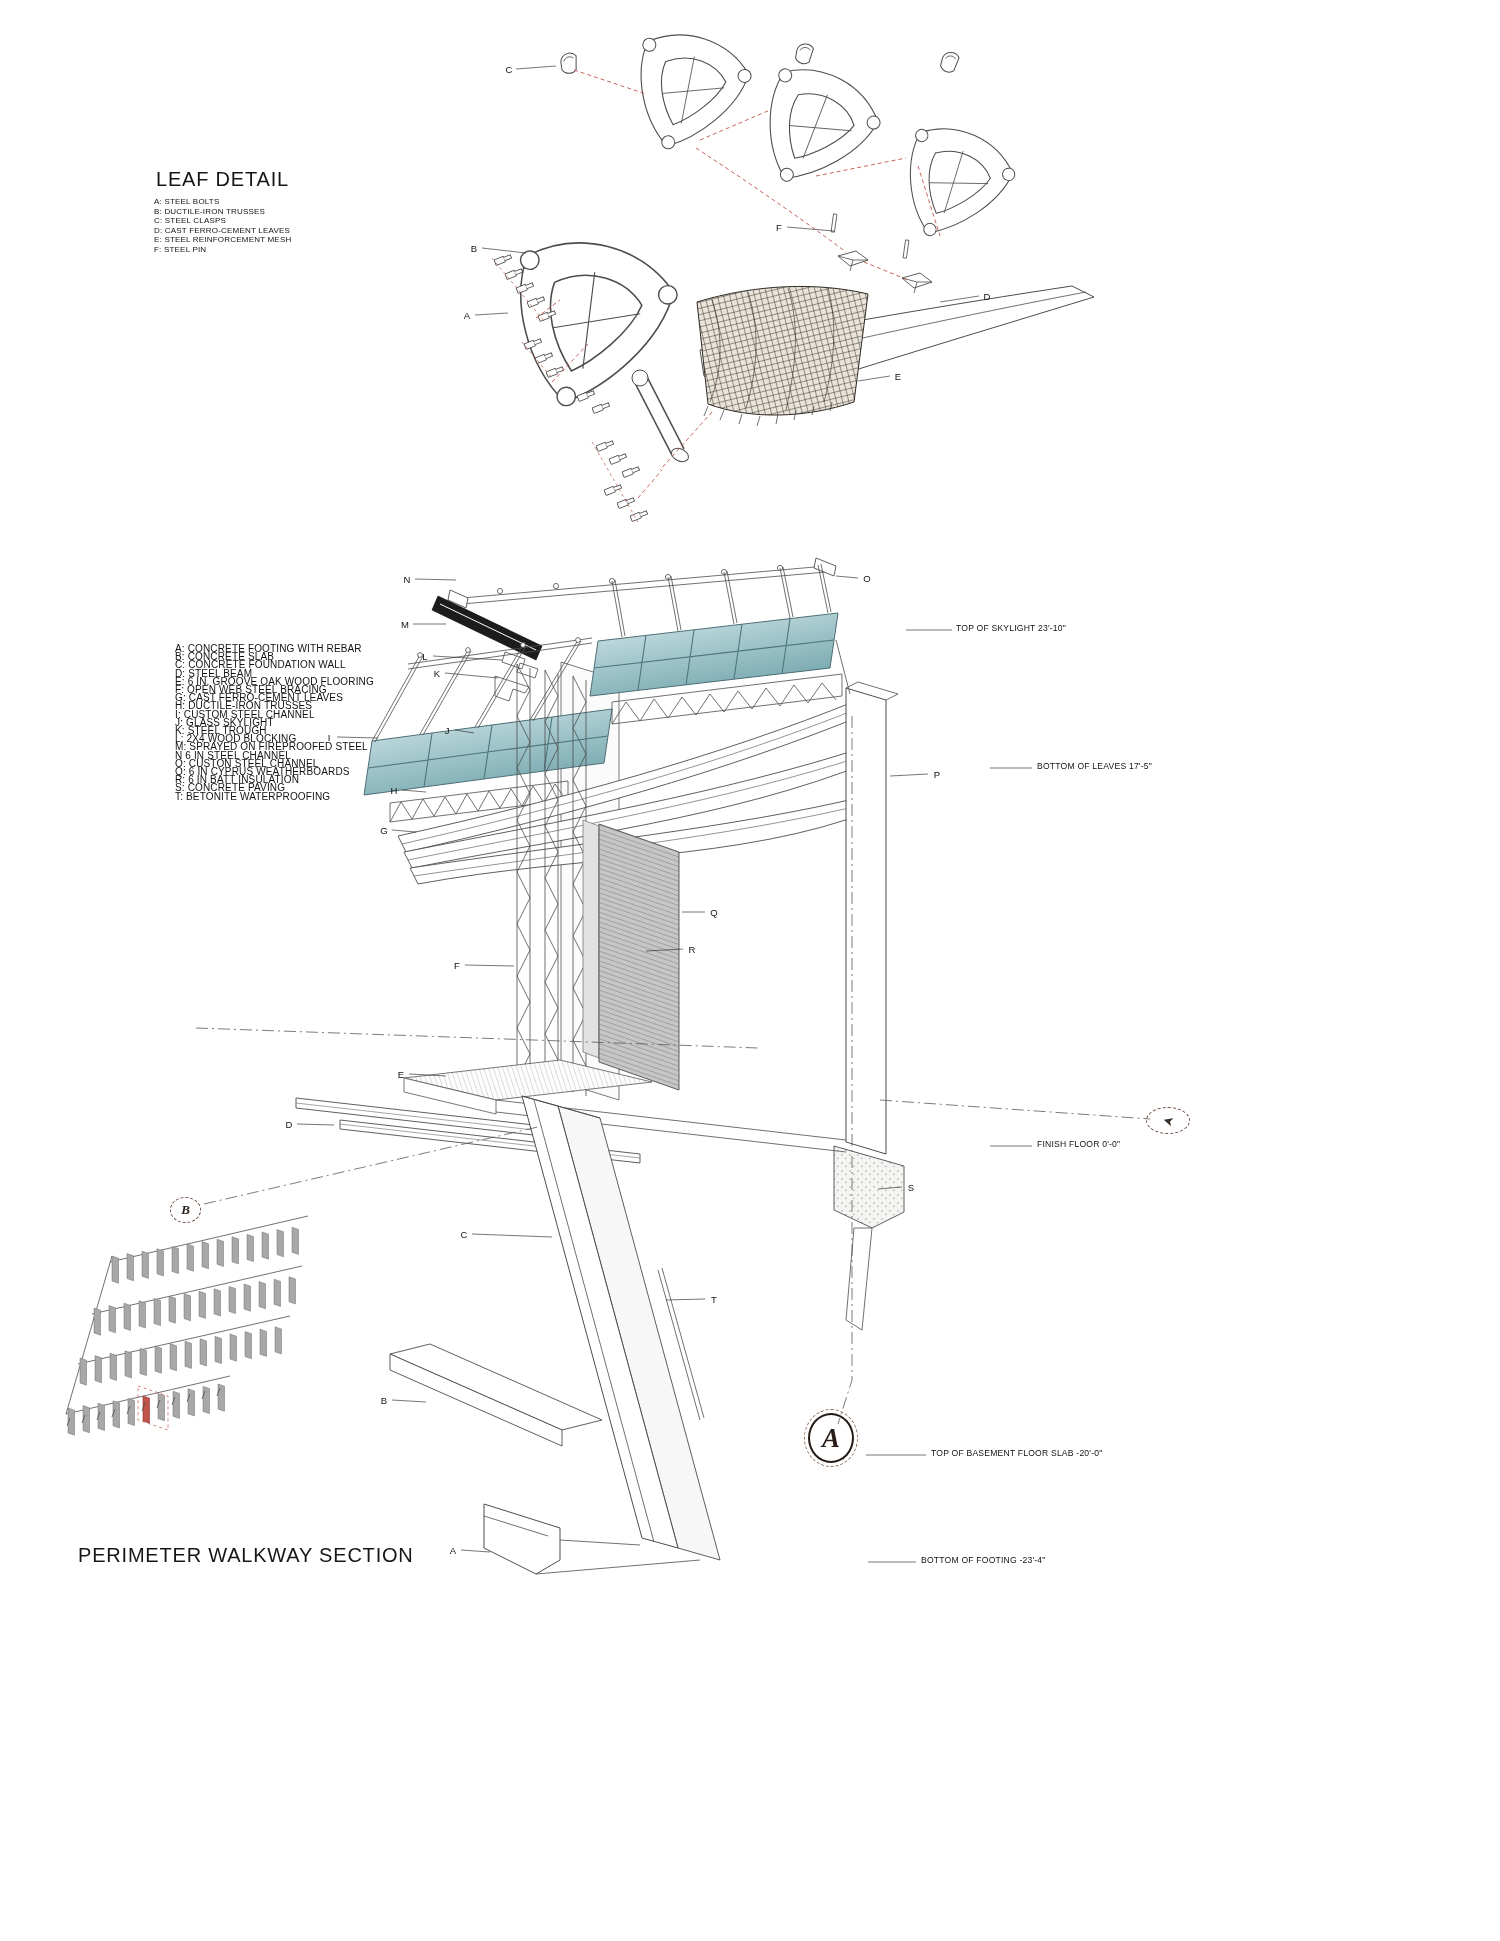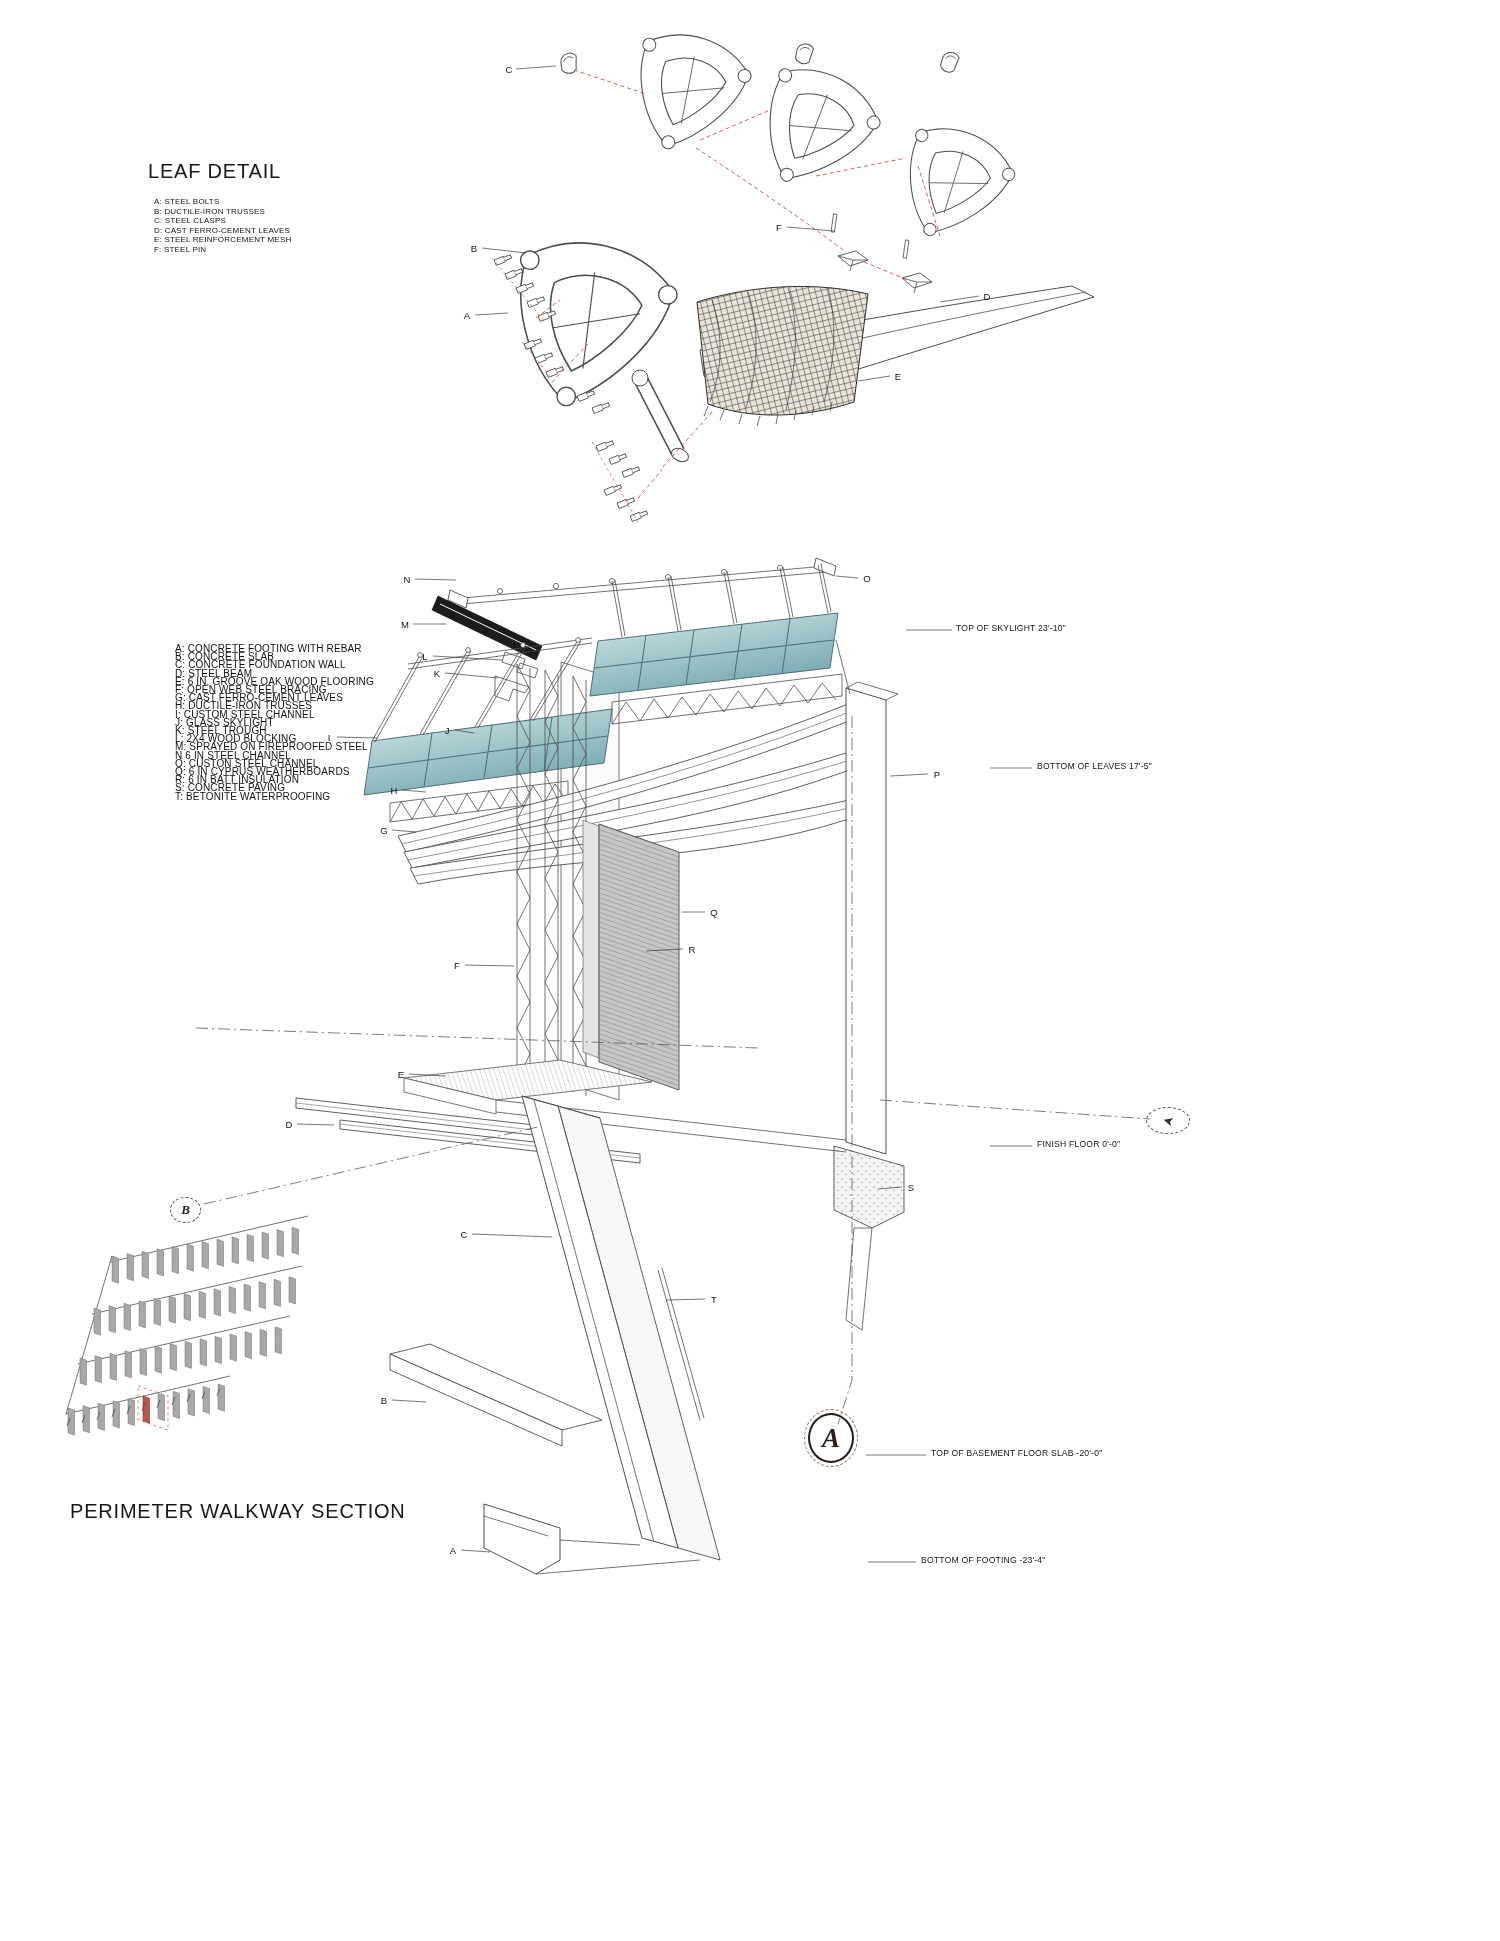--- a/index.html
+++ b/index.html
@@ -5,23 +5,23 @@
   *{box-sizing:border-box}
   html,body{margin:0;padding:0}
   body{width:1500px;height:1941px;position:relative;background:#ffffff;
        font-family:"Liberation Sans", sans-serif;color:#1d1d1d;overflow:hidden}
   .art{position:absolute;left:0;top:0;width:1500px;height:1941px}
   .ln{stroke:#4d4d4d;stroke-width:.8;fill:none}
   .lead{stroke:#2b2b2b;stroke-width:.65;fill:none}
   .dash{stroke:#5a5a5a;stroke-width:.8;fill:none;stroke-dasharray:12 4 2 4}
   .red{stroke:#c0534a;stroke-width:.9;fill:none;stroke-dasharray:4 3}
   .redthin{stroke:#c0534a;stroke-width:.7;fill:none;stroke-dasharray:3 3}
-  .title{position:absolute;margin:8px;font-size:20px;font-weight:400;letter-spacing:.8px;color:#161616;white-space:nowrap}
+  .title{position:absolute;margin:16px;font-size:20px;font-weight:400;letter-spacing:.8px;color:#161616;white-space:nowrap}
   .leaf-title{left:140px;top:152px}
-  .section-title{left:62px;top:1492px}
+  .section-title{left:62px;top:1528px}
   .legend{position:absolute;color:#111;text-transform:uppercase}
   .leaf-legend{left:154px;top:197px;font-size:8px;line-height:9.6px;letter-spacing:.2px}
   .section-legend{left:175px;top:645px;font-size:10px;line-height:8.2px;letter-spacing:.15px}
   .legend-line{white-space:nowrap}
   .callout{position:absolute;font-size:9.5px;color:#111;transform:translate(-50%,-50%);font-weight:400}
   .elev{position:absolute;font-size:8.6px;color:#111;white-space:nowrap;letter-spacing:.2px}
   .marker{position:absolute;display:flex;align-items:center;justify-content:center;border-radius:50%;
           font-family:"Liberation Serif", serif;font-style:italic;color:#2a1d18;background:rgba(255,255,255,.0)}
   .marker-b{left:170px;top:1197px;width:31px;height:26px;border:1.6px dashed #6b4a3e;font-size:13px;font-weight:700}
   .marker-a{left:808px;top:1413px;width:46px;height:50px;border:2.2px solid #241a16;outline:1.6px dashed #8a6a55;outline-offset:3px;font-size:27px;font-weight:700}

